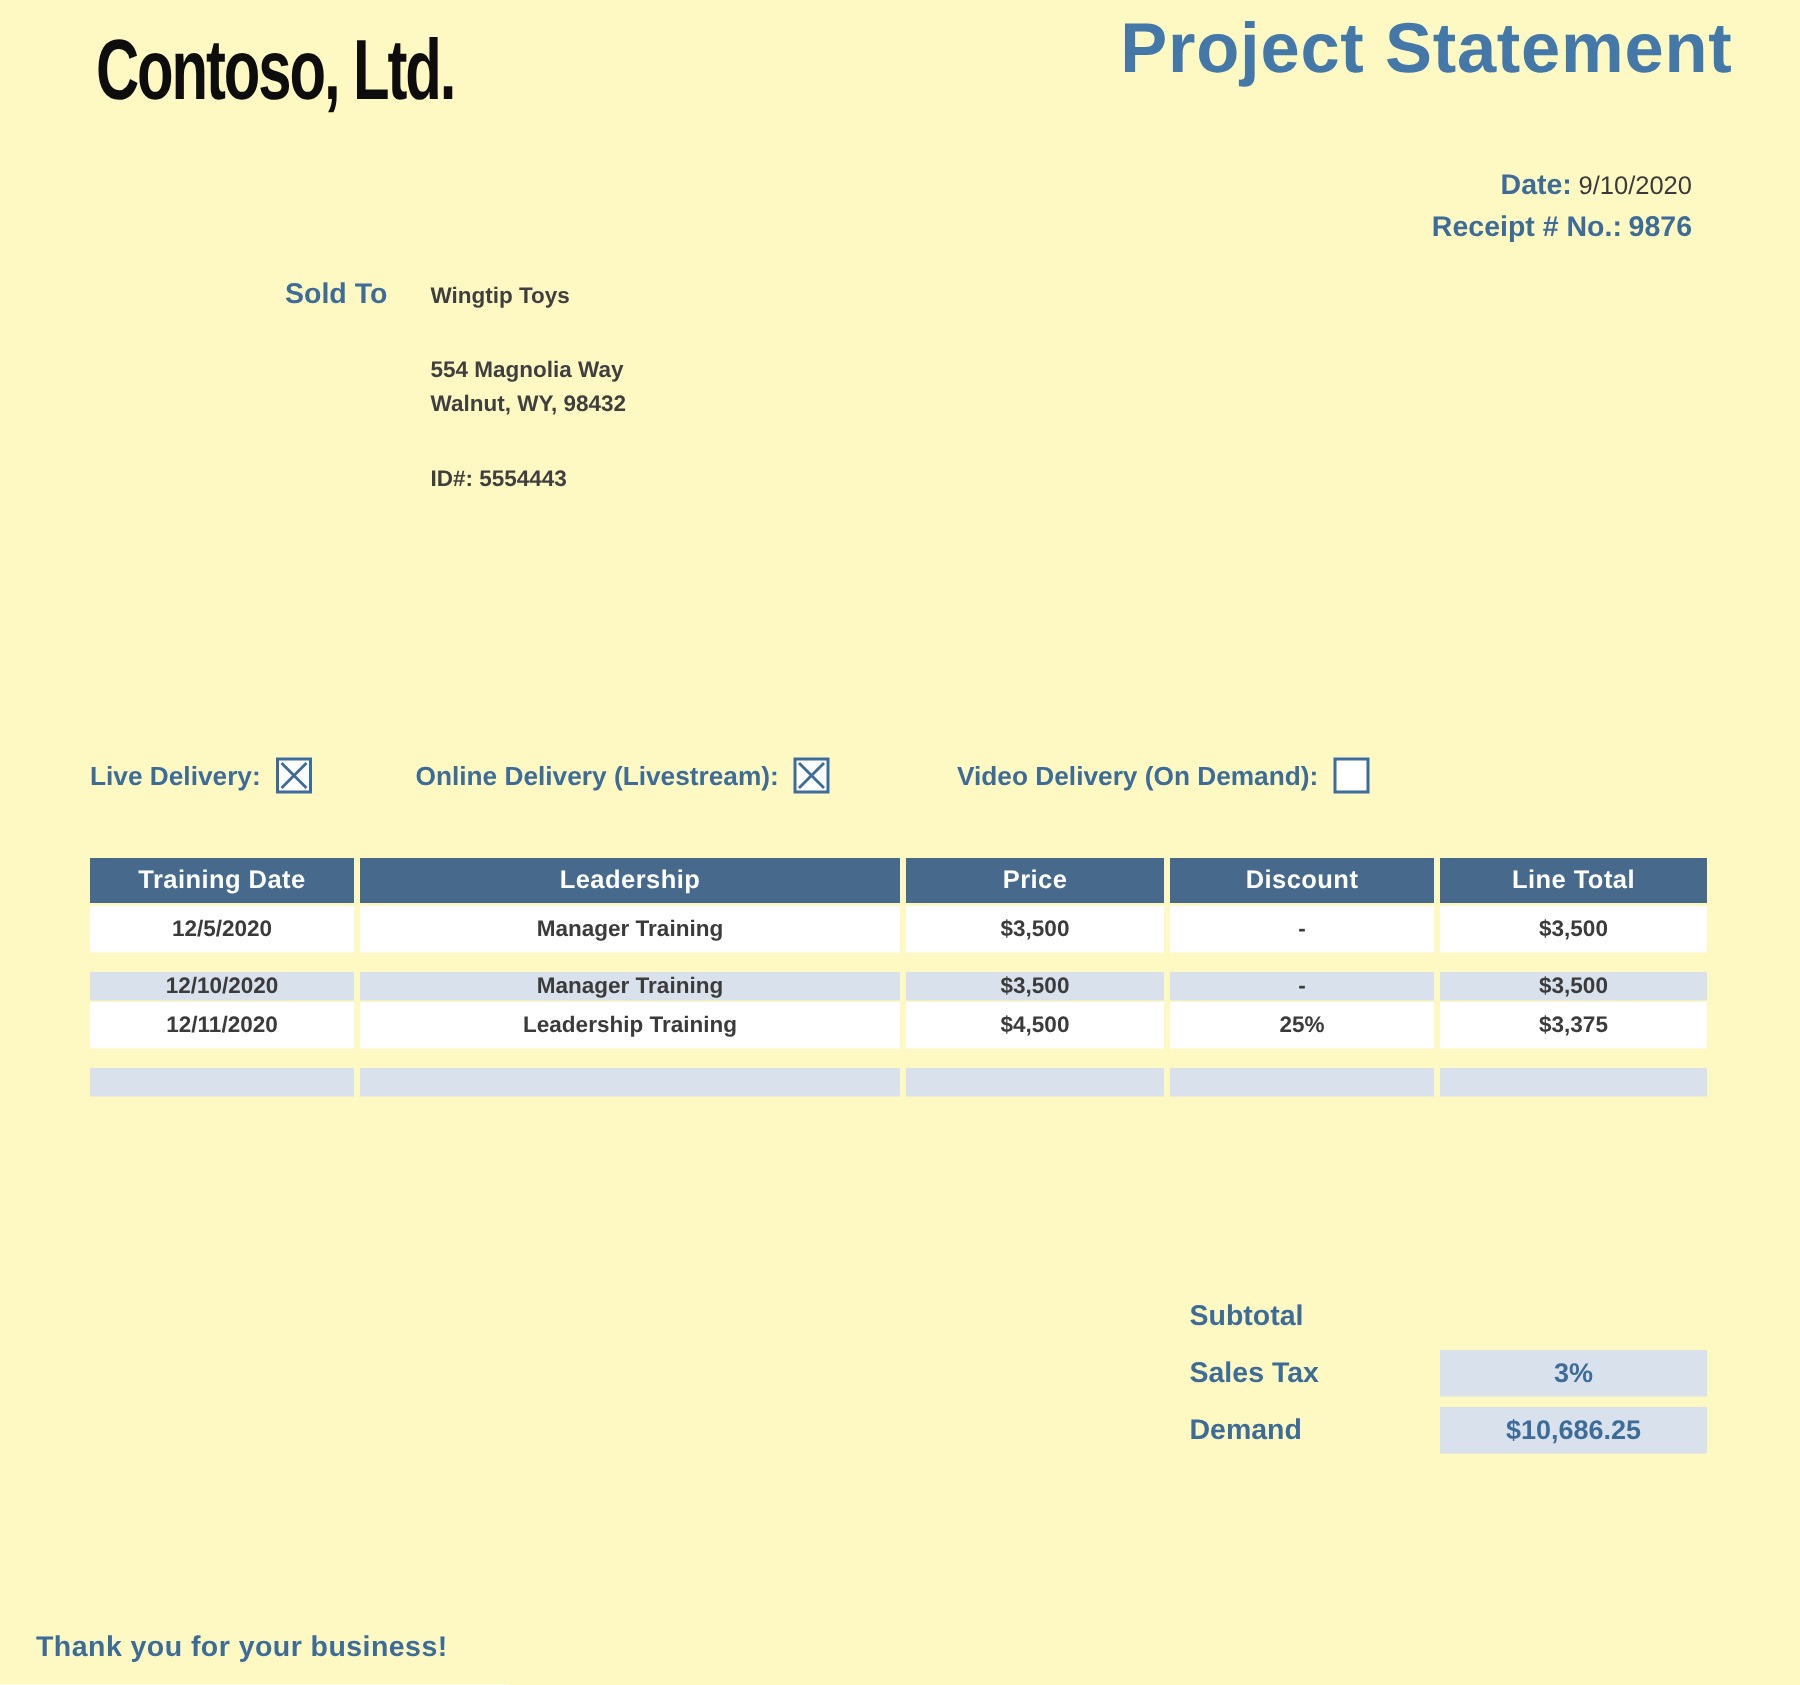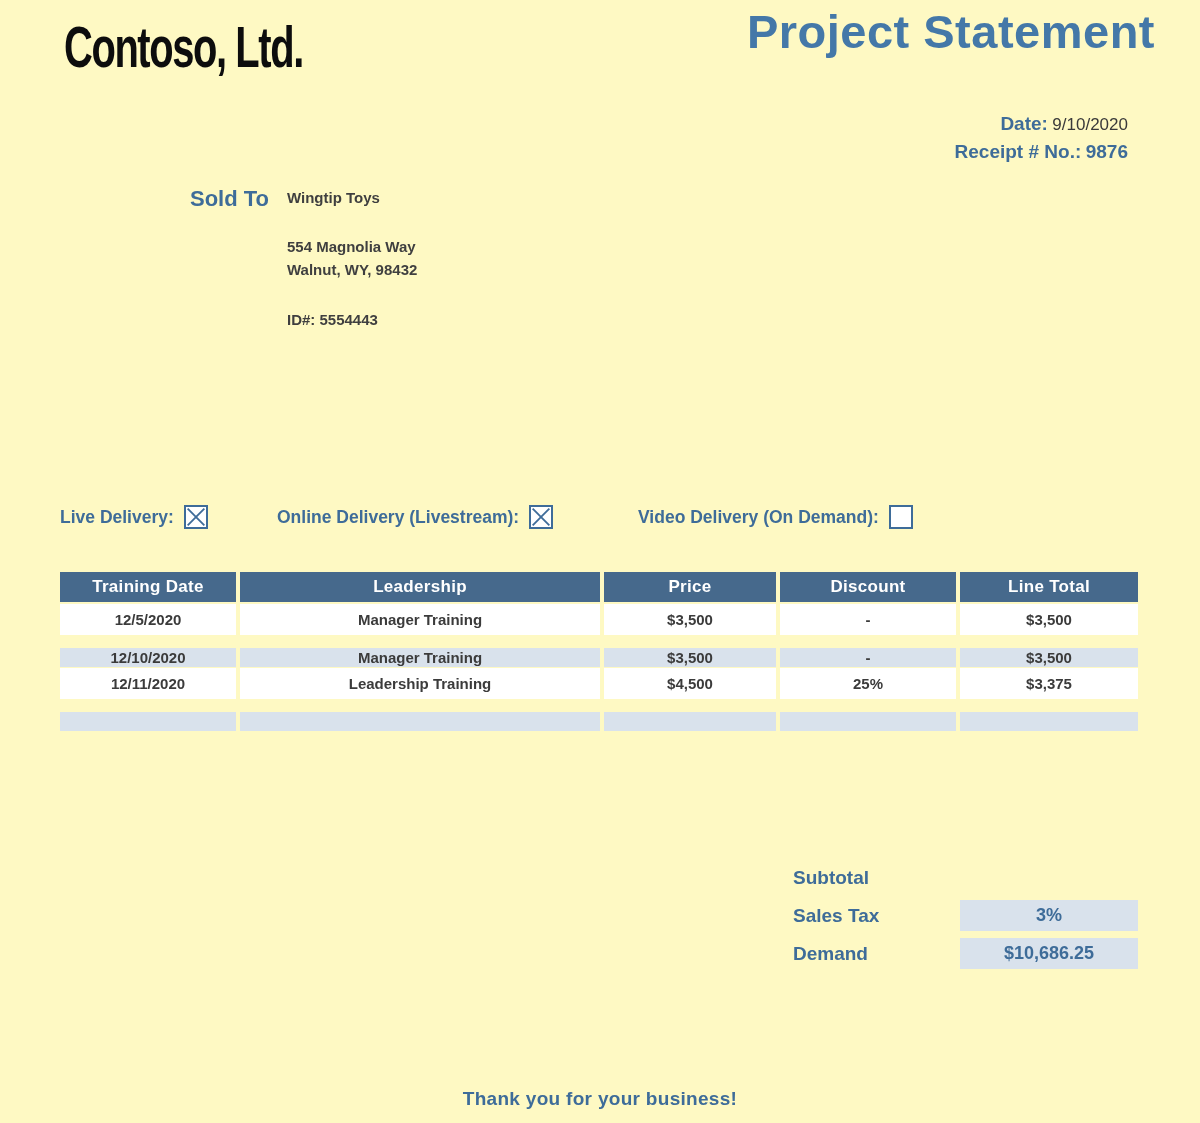--- a/index.html
+++ b/index.html
@@ -71,21 +71,21 @@
     color: var(--accent-blue);
     font-weight: 700;
     font-size: 19px;
   }
 
   
   .soldto-label {
     position: absolute;
     left: 190px;
     top: 186px;
-    font-size: 22px;
+    font-size: 19px;
     font-weight: 700;
     color: var(--accent-blue);
   }
   .client {
     position: absolute;
     left: 287px;
     top: 190px;
     font-size: 15px;
     font-weight: 700;
     color: #3F3F3F;
@@ -199,25 +199,25 @@
     font-weight: 700;
     color: var(--accent-blue);
   }
 
   
   .footer {
     position: absolute;
     left: 0;
     top: 1088px;
     width: 100%;
-    text-align: center;
     font-size: 19px;
     font-weight: 700;
     color: var(--accent-blue);
     letter-spacing: 0.3px;
+    padding-left: 24px;
   }
 </style>
 </head>
 <body>
 
 <div class="page">
 
   <div class="logo">Contoso, Ltd.</div>
 
   <h1 class="title">Project Statement</h1>

